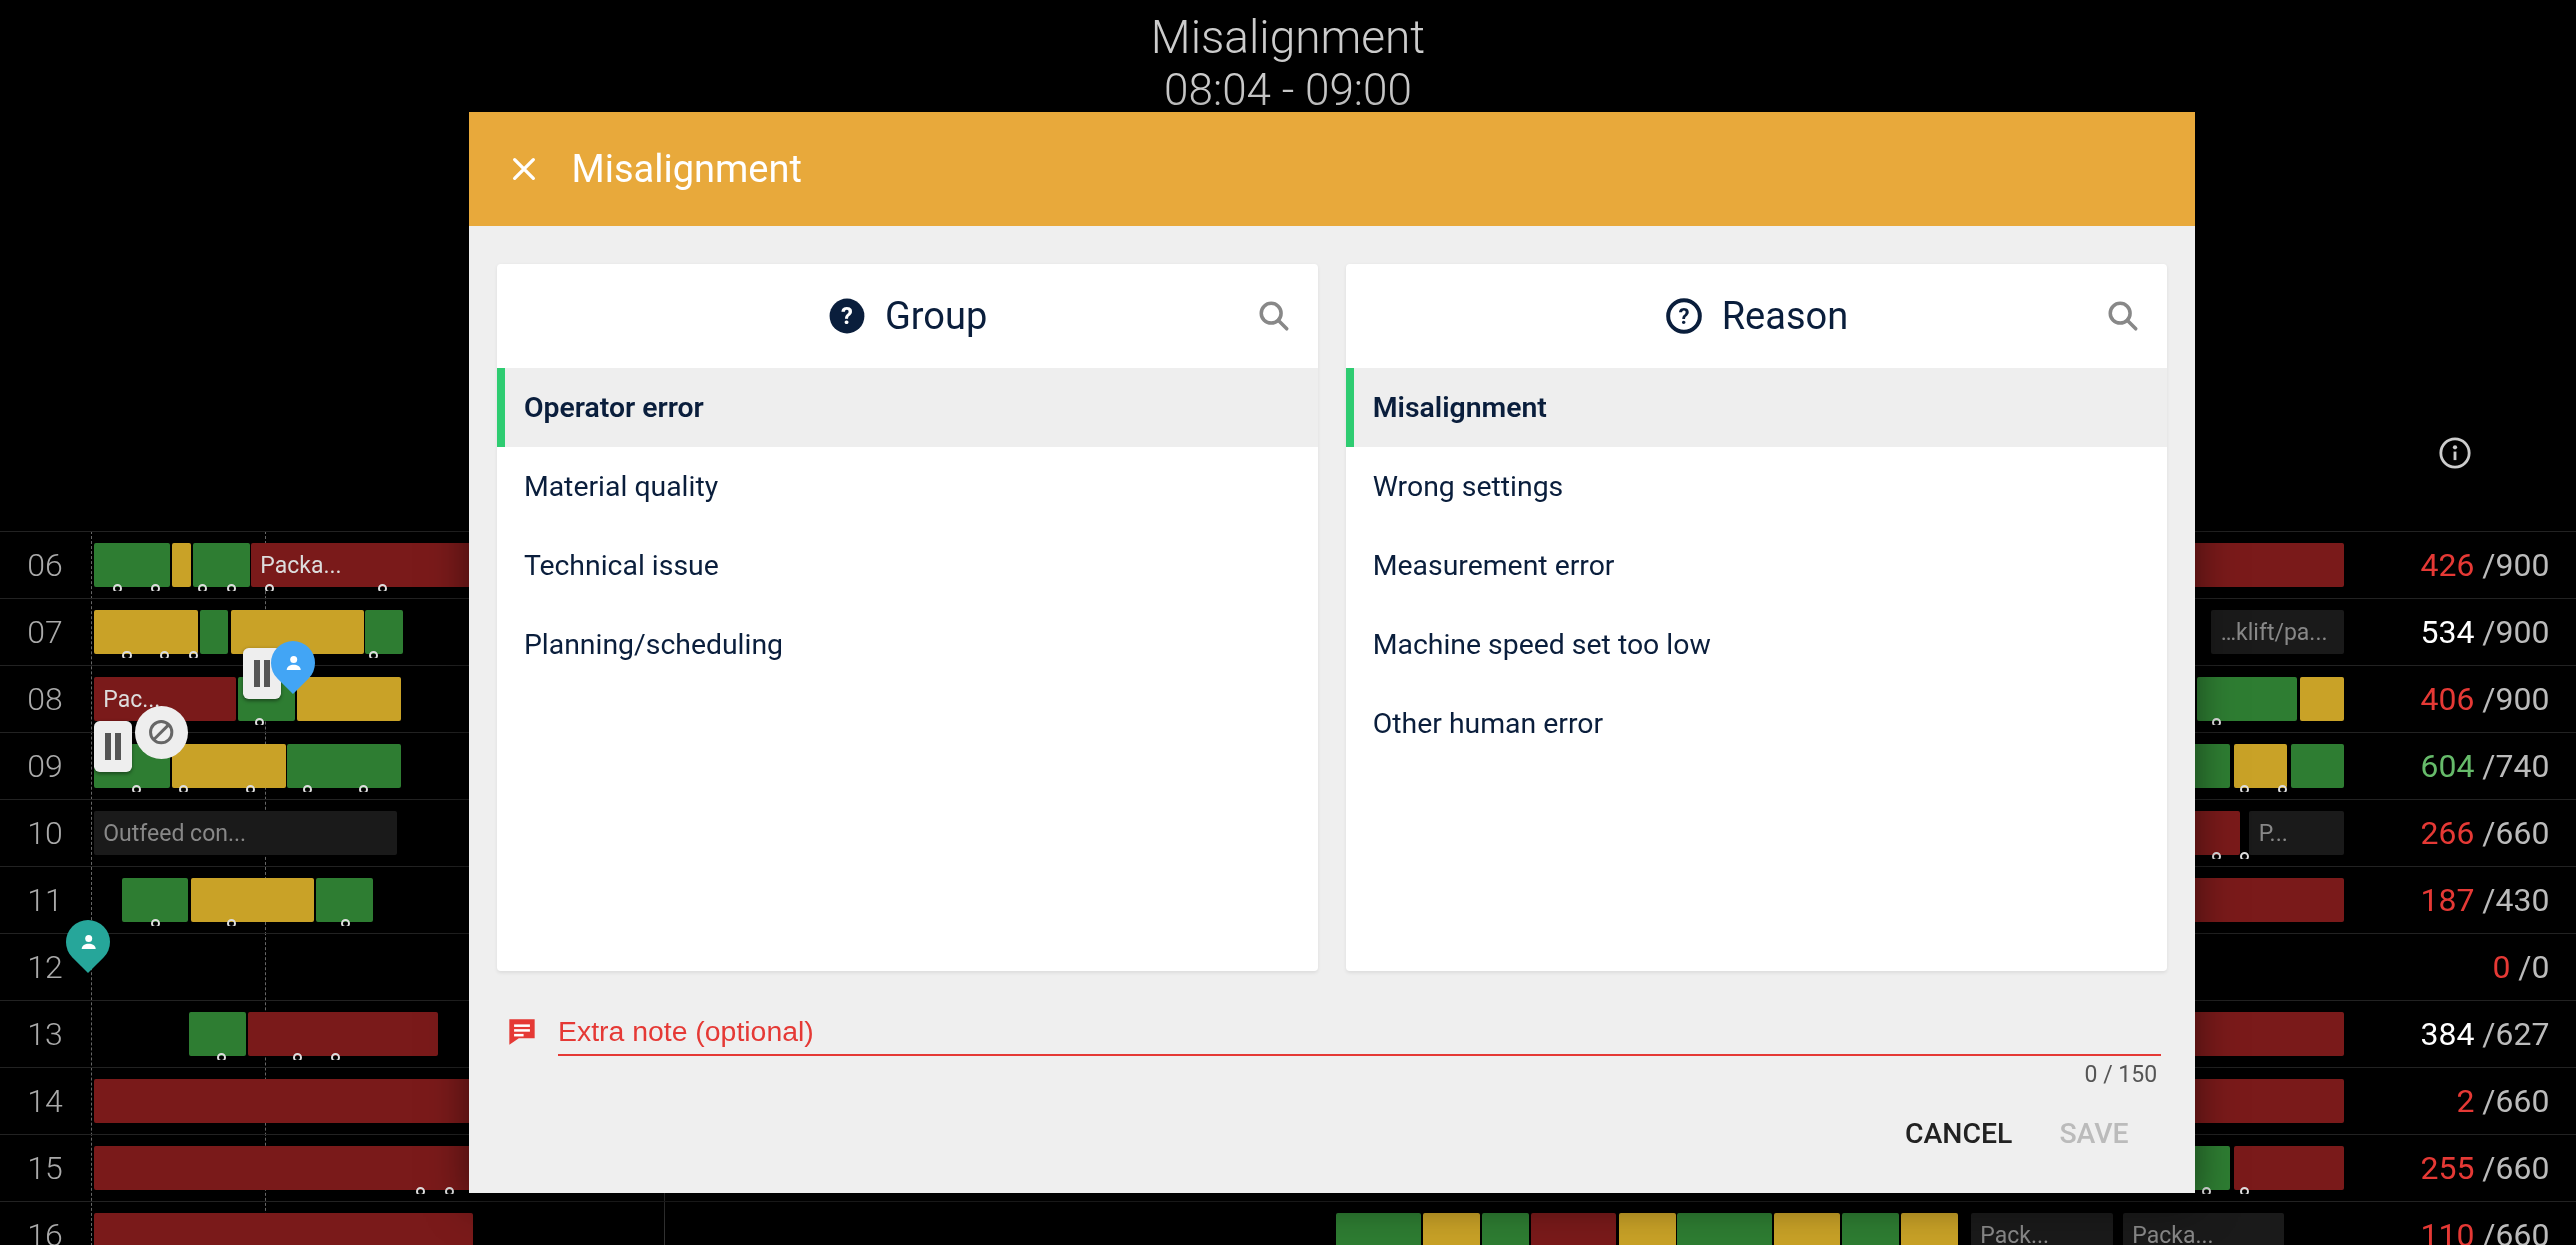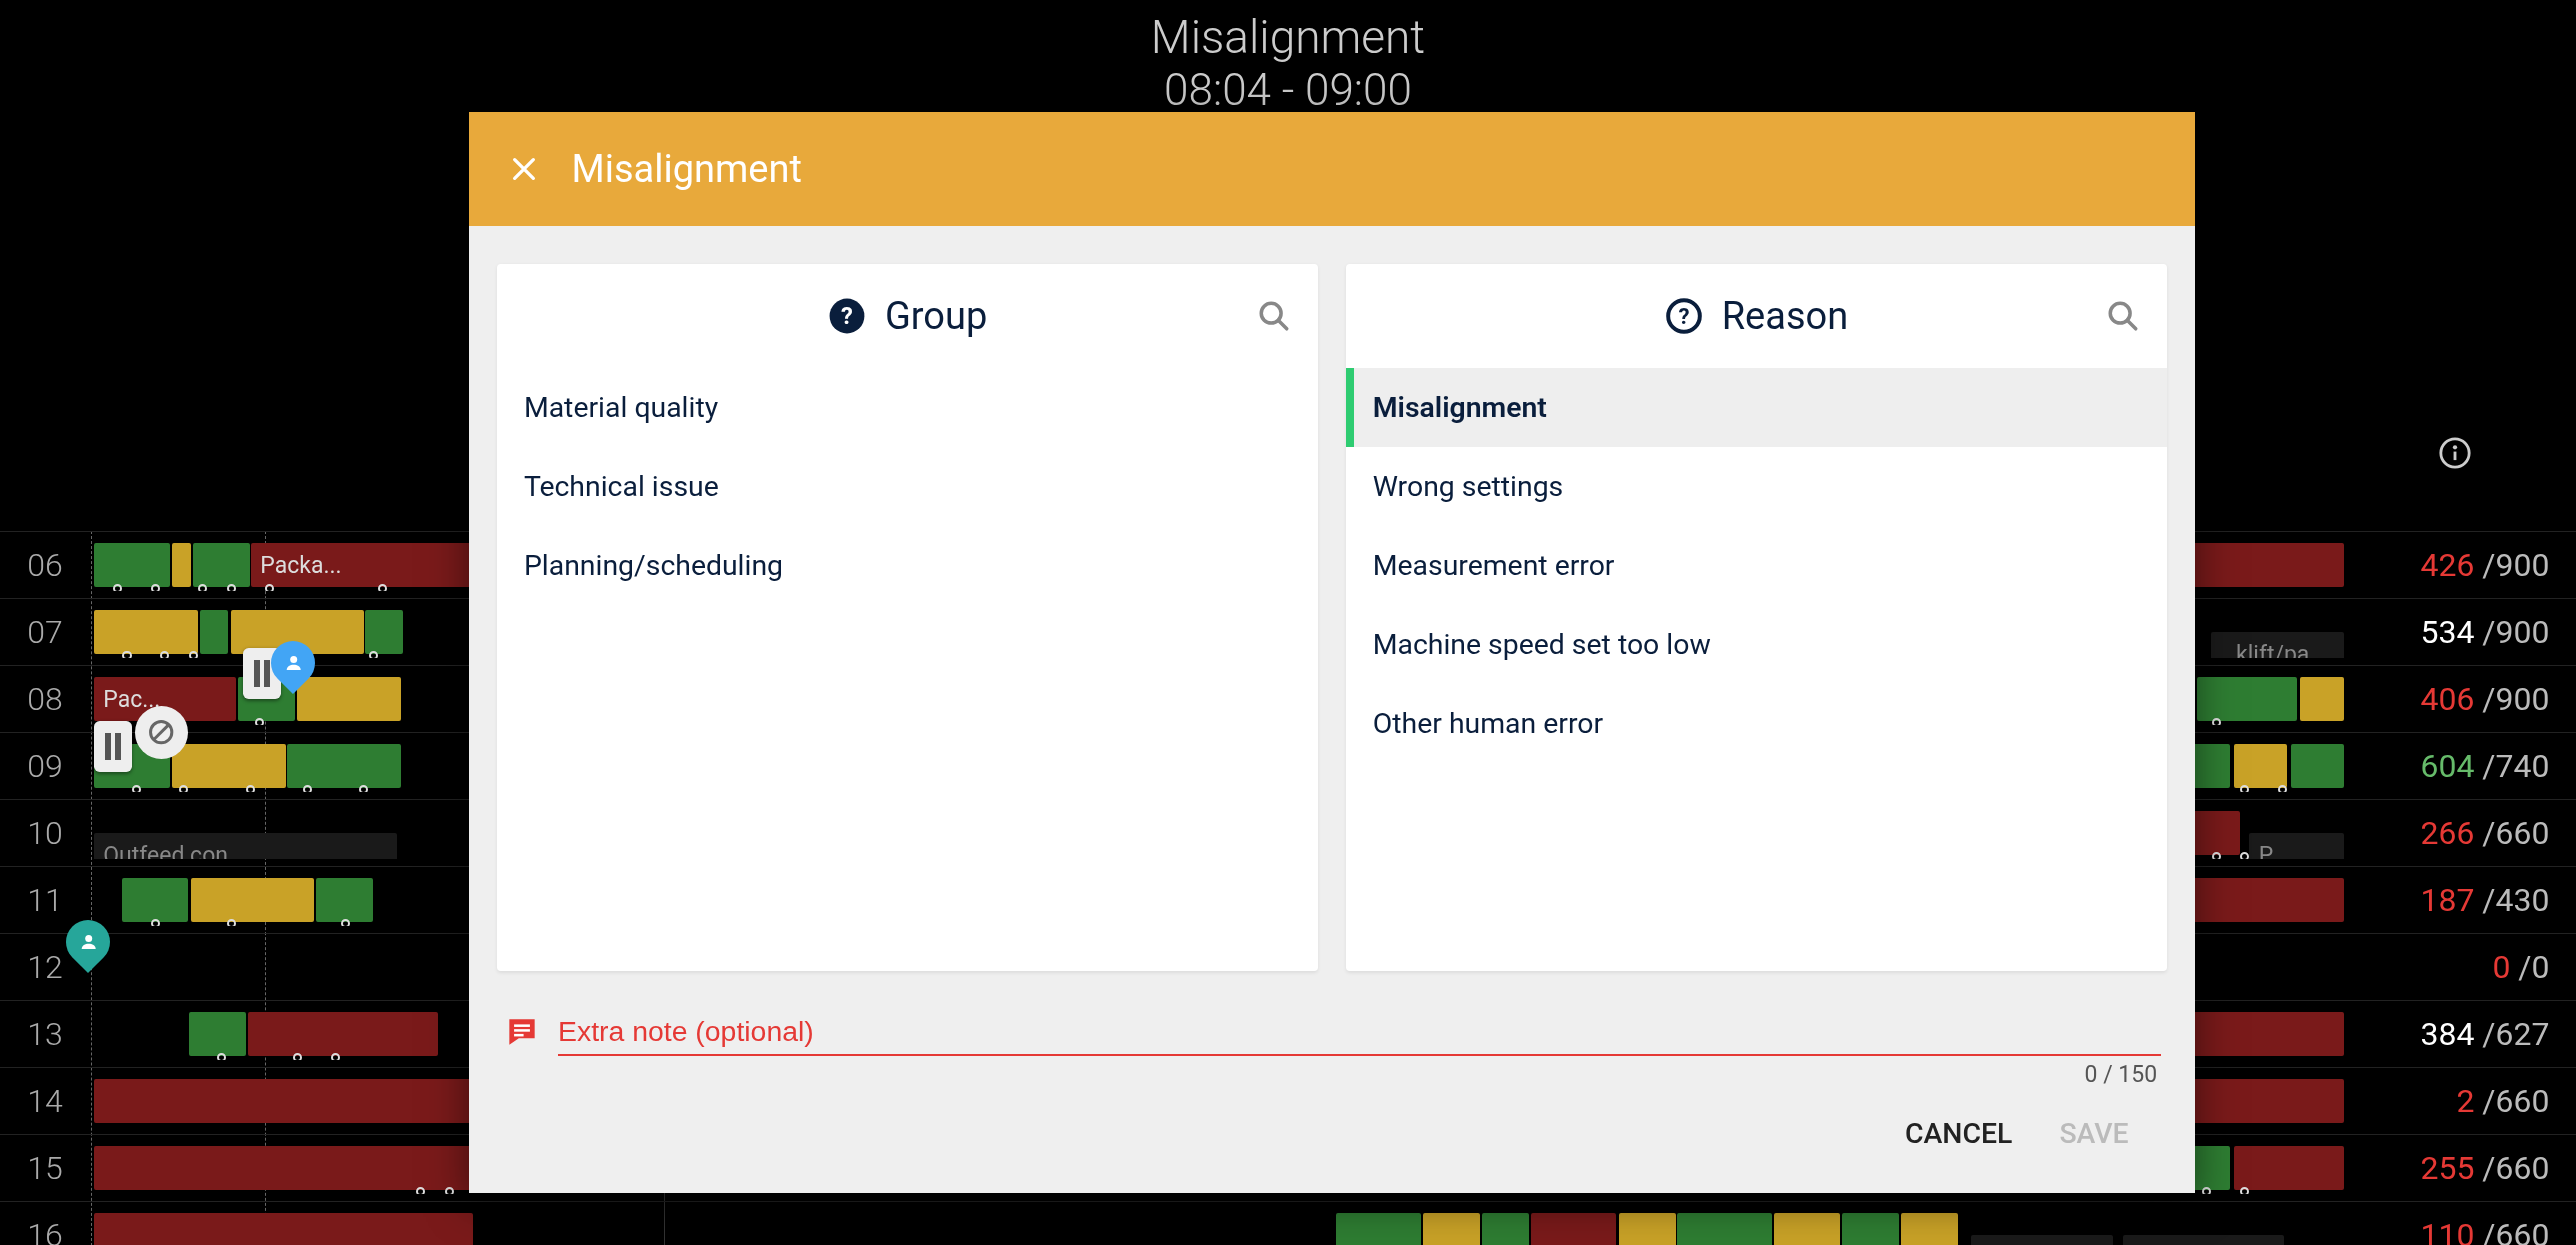--- a/index.html
+++ b/index.html
@@ -70,21 +70,21 @@
     align-items: center;
     padding-left: 9.5px;
     color: #ddd;
     font-size: 23px;
     overflow: hidden;
     white-space: nowrap;
   }
   .chip.red { background: #7a1a1a; }
   .chip.green { background: #2e7d32; }
   .chip.yellow { background: #c9a227; }
-  .chip.dark { background: #1a1a1a; color: #888; margin-top: 22px; }
+  .chip.dark { background: #1a1a1a; color: #888; }
   .dot {
     position: absolute;
     bottom: -2.8px;
     width: 9.5px;
     height: 9.5px;
     border: 2.8px solid #ddd;
     border-radius: 50%;
     background: transparent;
   }
   .row-stats {
@@ -556,20 +556,21 @@
           </span>
           <span class="label">Group</span>
           <span class="search">
             <svg width="34" height="34" viewBox="0 0 24 24">
                 <circle cx="10" cy="10" r="7" fill="none" stroke="#888" stroke-width="2.5"></circle>
                 <line x1="15" y1="15" x2="21" y2="21" stroke="#888" stroke-width="2.5" stroke-linecap="round"></line>
               </svg>
           </span>
         </div>
         <div class="panel-list">
+          <div class="list-item selected">Operator error</div>
           <div class="list-item">Material quality</div>
           <div class="list-item">Technical issue</div>
           <div class="list-item">Planning/scheduling</div>
         </div>
       </div>
 
       <div class="panel">
         <div class="panel-head">
           <span class="icon">
             <svg width="38" height="38" viewBox="0 0 24 24">

